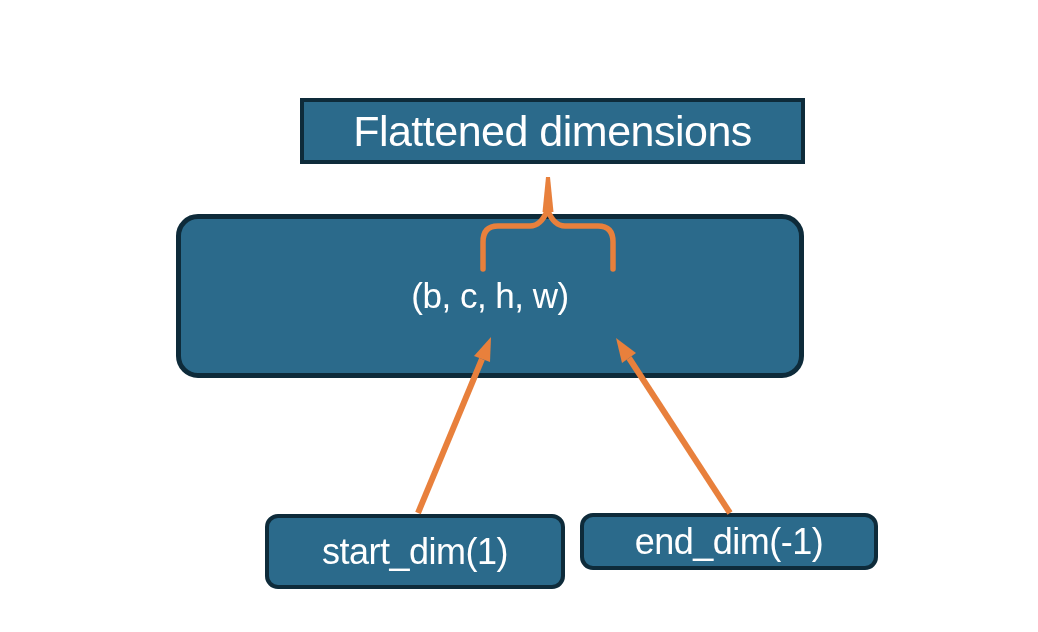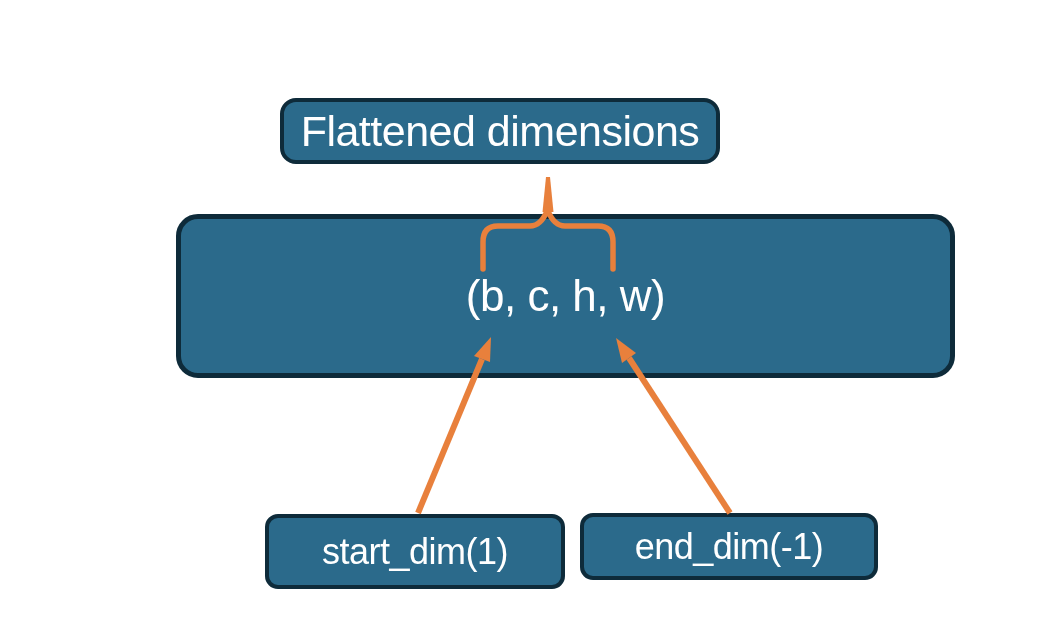--- a/index.html
+++ b/index.html
@@ -22,40 +22,40 @@
     border: 4px solid var(--box-border, #0e2b3a);
     border-radius: 13px;
     display: flex;
     align-items: center;
     justify-content: center;
     color: var(--text, #ffffff);
     letter-spacing: -0.5px;
     white-space: nowrap;
   }
   #box-flattened {
-    left: 280px; top: 98px;
-    width: 440px; height: 66px;
+    left: 300px; top: 98px;
+    width: 505px; height: 66px;
     font-size: 43px;
-    border-radius: 16px;
+    border-radius: 0;
   }
   #box-tensor {
     left: 176px; top: 214px;
-    width: 779px; height: 164px;
-    font-size: 44px;
+    width: 628px; height: 164px;
+    font-size: 35px;
     border-width: 5px;
     border-radius: 22px;
   }
   #box-start-dim {
     left: 265px; top: 514px;
     width: 300px; height: 75px;
     font-size: 36px;
   }
   #box-end-dim {
     left: 580px; top: 513px;
-    width: 298px; height: 67px;
+    width: 298px; height: 57px;
     font-size: 36px;
   }
   #connector-layer {
     position: absolute;
     left: 0; top: 0;
     width: 1038px; height: 632px;
     pointer-events: none;
   }
   .accent-stroke {
     stroke: var(--accent-orange, #e8803c);

